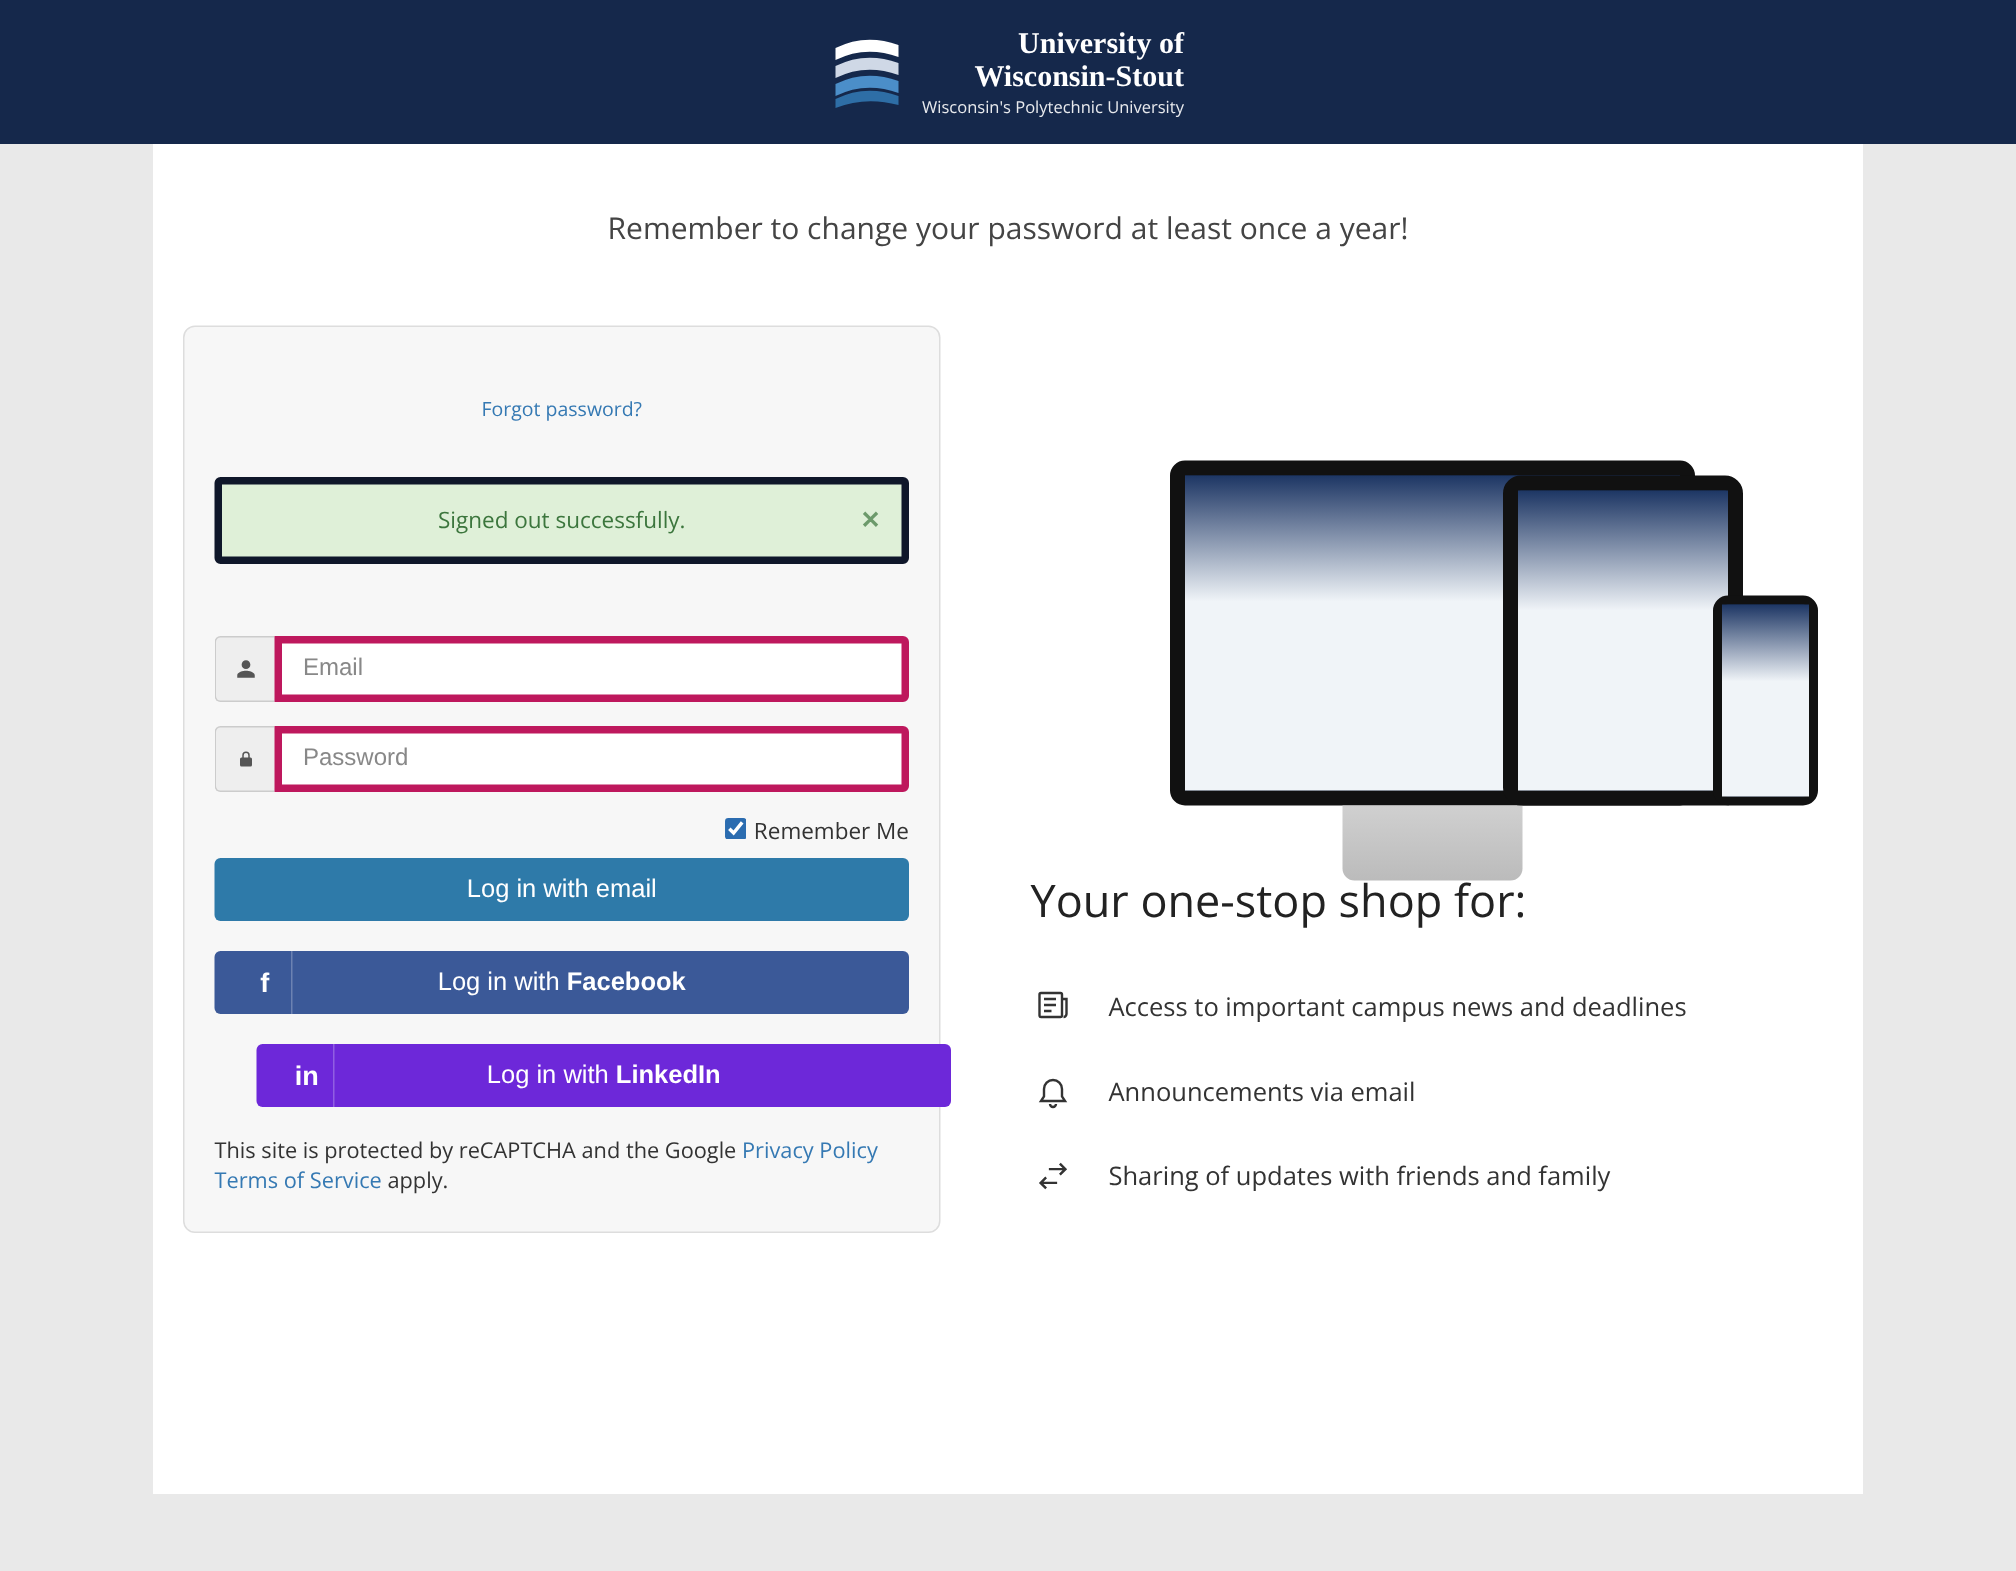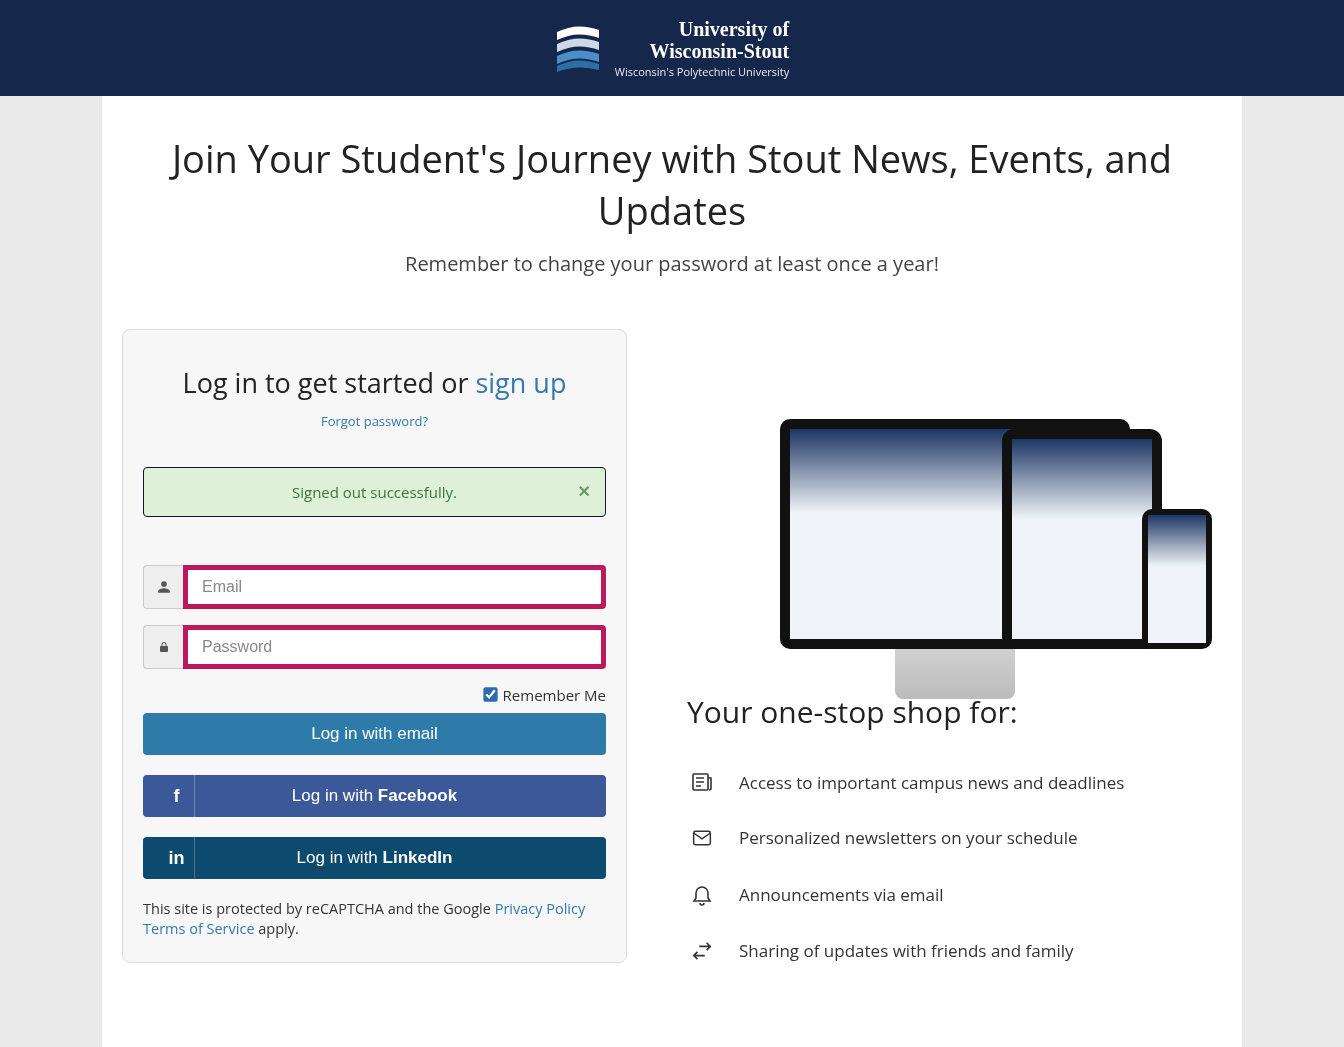--- a/index.html
+++ b/index.html
@@ -70,21 +70,21 @@
   }
   .login-heading a { color: #3579b3; text-decoration: none; }
   .forgot {
     text-align: center;
     margin-top: 8px;
   }
   .forgot a { color: #3579b3; text-decoration: none; font-size: 13px; }
 
   .alert {
     background: #dff0d8;
-    border: 1px solid #0f172a;
+    border: 5px solid #0f172a;
     color: #3c763d;
     border-radius: 4px;
     padding: 14px 16px;
     margin-top: 36px;
     text-align: center;
     position: relative;
     font-size: 15px;
   }
   .alert .close {
     position: absolute;
@@ -142,21 +142,21 @@
     color: #fff;
     cursor: pointer;
     display: flex;
     align-items: center;
     justify-content: center;
     position: relative;
     margin-bottom: 20px;
   }
   .btn-email { background: #2e7aa9; }
   .btn-fb { background: #3b5998; }
-  .btn-li { background: #0c4a6e; }
+  .btn-li { background: #6d28d9; margin-left: 28px; }
   .btn .ico {
     position: absolute;
     left: 16px;
     top: 0;
     bottom: 0;
     width: 36px;
     display: flex;
     align-items: center;
     justify-content: center;
     border-right: 1px solid rgba(255,255,255,0.25);
@@ -252,28 +252,24 @@
     </div>
     <div class="logo-text">
       <span class="line1">University of</span>
       <span class="line2">Wisconsin-Stout</span>
       <span class="sub">Wisconsin's Polytechnic University</span>
     </div>
   </div>
 </div>
 
 <div class="page">
-  <h1 class="hero-title">Join Your Student's Journey with Stout News, Events, and Updates</h1>
   <p class="hero-sub">Remember to change your password at least once a year!</p>
 
   <div class="columns">
     <div class="login-card">
-      <div class="login-heading">
-        <span>Log in to get started or </span><a href="#">sign up</a>
-      </div>
       <div class="forgot">
         <a href="#">Forgot password?</a>
       </div>
 
       <div class="alert">
         <span>Signed out successfully.</span>
         <span class="close">
           <span>✕</span>
         </span>
       </div>
@@ -346,29 +342,20 @@
         <div class="fico">
           <svg width="26" height="24" viewBox="0 0 24 24" fill="none" stroke="#333" stroke-width="1.6">
               <rect x="3" y="4" width="15" height="16" rx="1"></rect>
               <path d="M18 8h3v10a2 2 0 0 1-2 2"></path>
               <path d="M6 8h8M6 12h8M6 16h5"></path>
             </svg>
         </div>
         <div class="flabel">Access to important campus news and deadlines</div>
       </div>
 
-      <div class="feature">
-        <div class="fico">
-          <svg width="26" height="20" viewBox="0 0 24 24" fill="none" stroke="#333" stroke-width="1.8">
-              <rect x="2" y="4" width="20" height="16" rx="2"></rect>
-              <path d="M2 6l10 7 10-7"></path>
-            </svg>
-        </div>
-        <div class="flabel">Personalized newsletters on your schedule</div>
-      </div>
 
       <div class="feature">
         <div class="fico">
           <svg width="24" height="26" viewBox="0 0 24 24" fill="none" stroke="#333" stroke-width="1.6">
               <path d="M18 16v-5a6 6 0 1 0-12 0v5l-2 3h16z"></path>
               <path d="M10 21a2 2 0 0 0 4 0"></path>
             </svg>
         </div>
         <div class="flabel">Announcements via email</div>
       </div>

